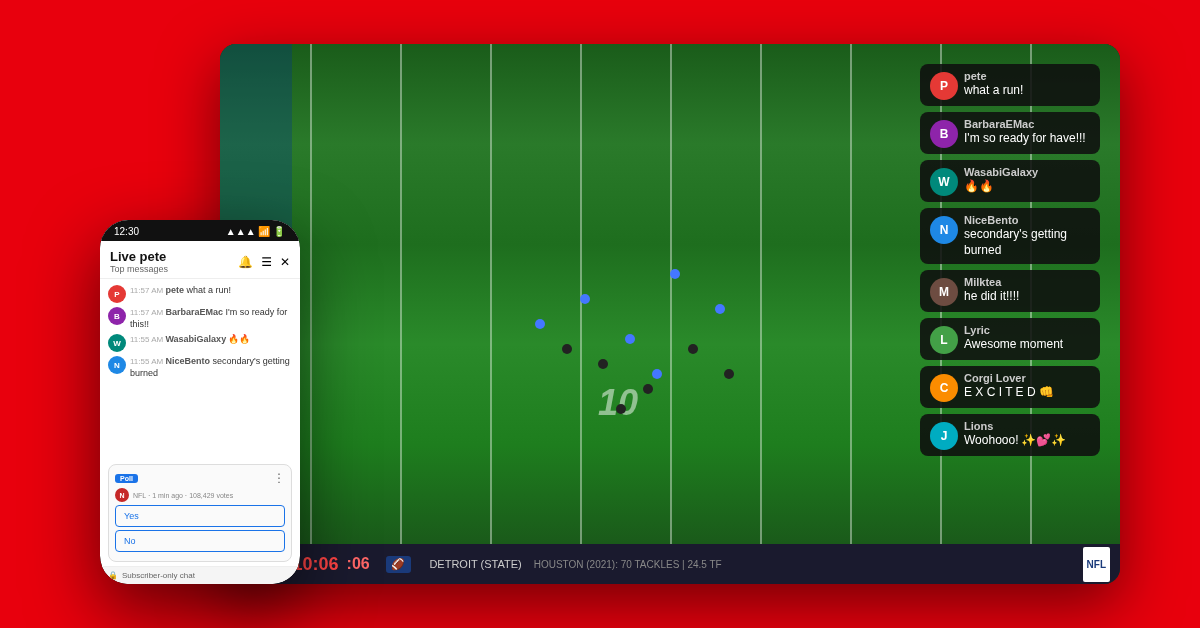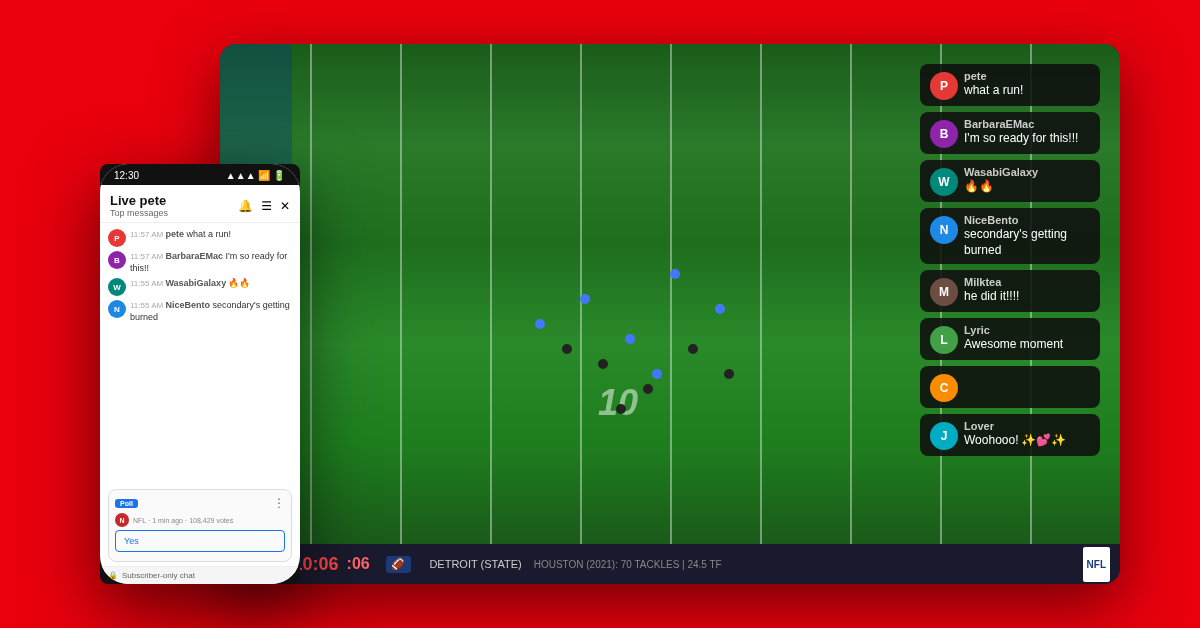--- a/index.html
+++ b/index.html
@@ -159,23 +159,23 @@
       color: white;
       line-height: 1.3;
     }
 
     
     .phone {
       position: absolute;
       left: 50px;
       bottom: 10px;
       width: 200px;
-      height: 420px;
+      height: 364px;
       background: #111;
-      border-radius: 8px;
+      border-radius: 28px;
       box-shadow: 0 25px 70px rgba(0,0,0,0.6);
       overflow: hidden;
       z-index: 10;
     }
 
     .phone-screen {
       width: 100%;
       height: 100%;
       background: #fff;
       border-radius: 28px;
@@ -421,21 +421,21 @@
               <div class="chat-message">what a run!</div>
             </div>
           </div>
         </div>
 
         <div class="chat-bubble">
           <div class="chat-row">
             <div class="chat-avatar" style="background:#8e24aa;">B</div>
             <div class="chat-content">
               <div class="chat-username">BarbaraEMac</div>
-              <div class="chat-message">I'm so ready for this!!!</div>
+              <div class="chat-message">I'm so ready for have!!!</div>
             </div>
           </div>
         </div>
 
         <div class="chat-bubble">
           <div class="chat-row">
             <div class="chat-avatar" style="background:#00897b;">W</div>
             <div class="chat-content">
               <div class="chat-username">WasabiGalaxy</div>
               <div class="chat-message">🔥🔥</div>
@@ -469,28 +469,32 @@
             <div class="chat-content">
               <div class="chat-username">Lyric</div>
               <div class="chat-message">Awesome moment</div>
             </div>
           </div>
         </div>
 
         <div class="chat-bubble">
           <div class="chat-row">
             <div class="chat-avatar" style="background:#fb8c00;">C</div>
+            <div class="chat-content">
+              <div class="chat-username">Corgi Lover</div>
+              <div class="chat-message">E X C I T E D 👊</div>
+            </div>
           </div>
         </div>
 
         <div class="chat-bubble">
           <div class="chat-row">
             <div class="chat-avatar" style="background:#00acc1;">J</div>
             <div class="chat-content">
-              <div class="chat-username">Lover</div>
+              <div class="chat-username">Lions</div>
               <div class="chat-message">Woohooo! ✨💕✨</div>
             </div>
           </div>
         </div>
       </div>
 
     </div>
   </div>
 
   <div class="phone">
@@ -555,20 +559,21 @@
           <div style="display:flex; align-items:center; gap:4px;">
             <div class="phone-poll-badge">Poll</div>
           </div>
           <span style="color:#666; font-size:12px; cursor:pointer;">⋮</span>
         </div>
         <div style="display:flex; align-items:center; gap:4px; margin-bottom:3px;">
           <div style="width:14px; height:14px; border-radius:50%; background:#c62828; display:flex; align-items:center; justify-content:center; font-size:7px; color:white; font-weight:bold;">N</div>
           <span class="phone-poll-meta">NFL · 1 min ago · 108,429 votes</span>
         </div>
         <div class="phone-poll-option">Yes</div>
+        <div class="phone-poll-option">No</div>
       </div>
 
       <div class="phone-subscriber-bar">
         <span>🔒</span>
         <span>Subscriber-only chat</span>
       </div>
 
     </div>
   </div>
 

